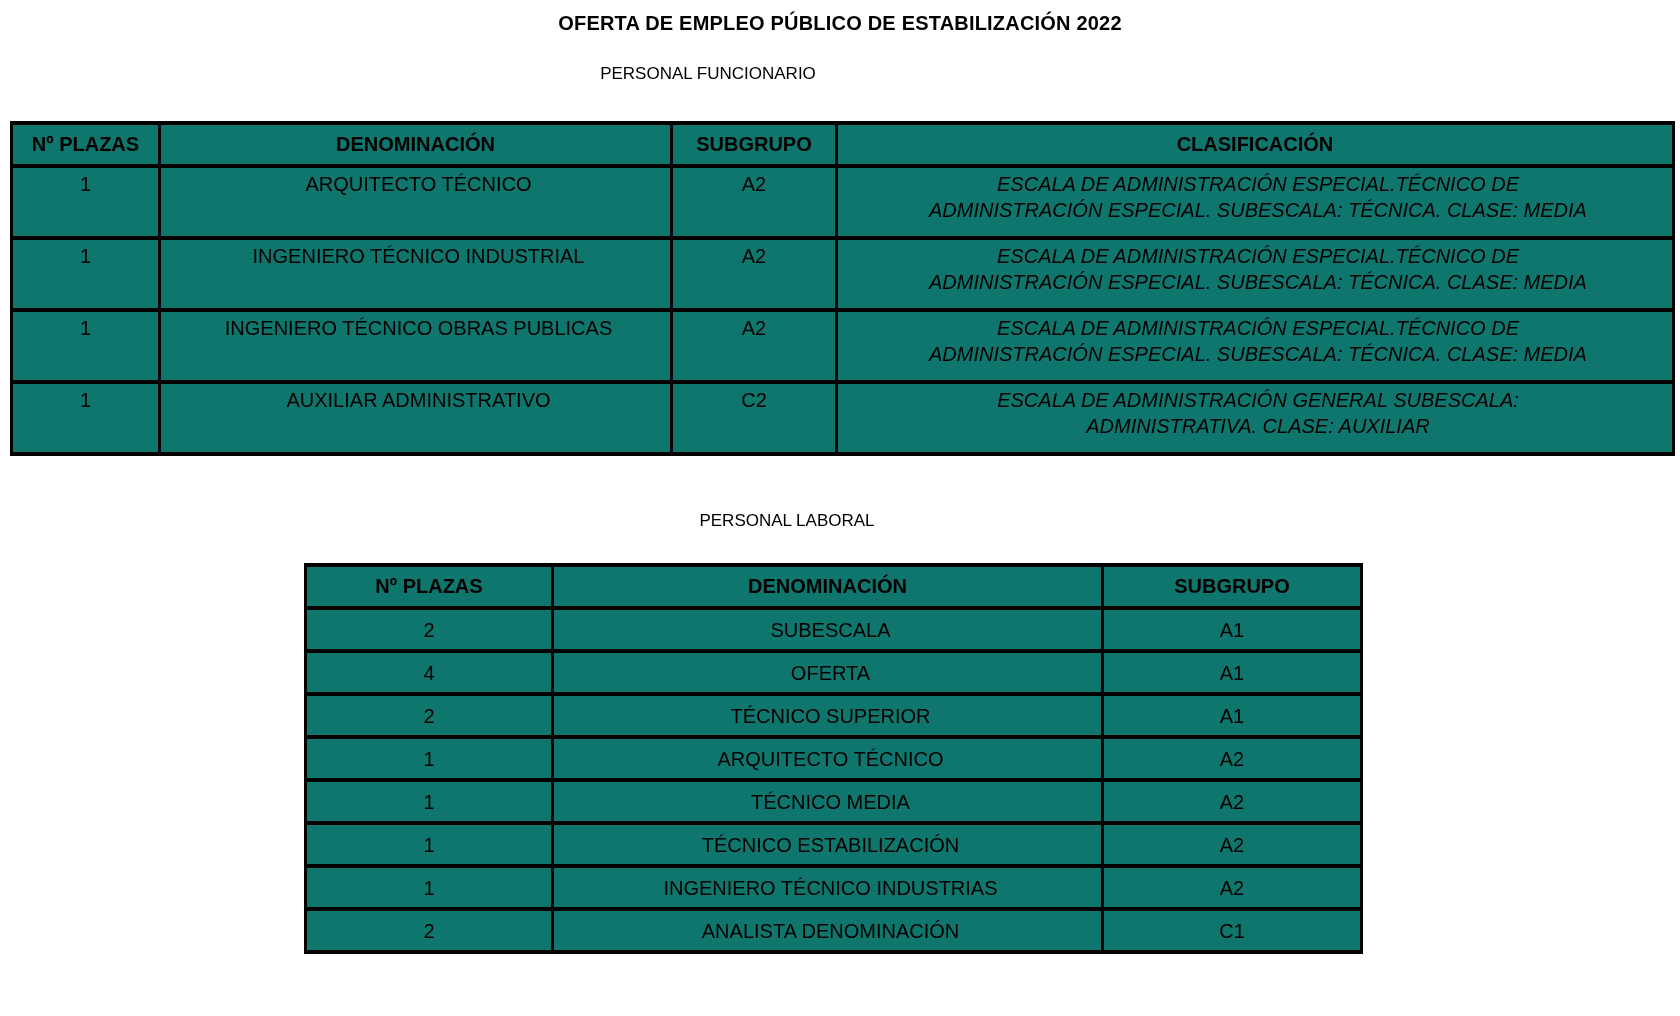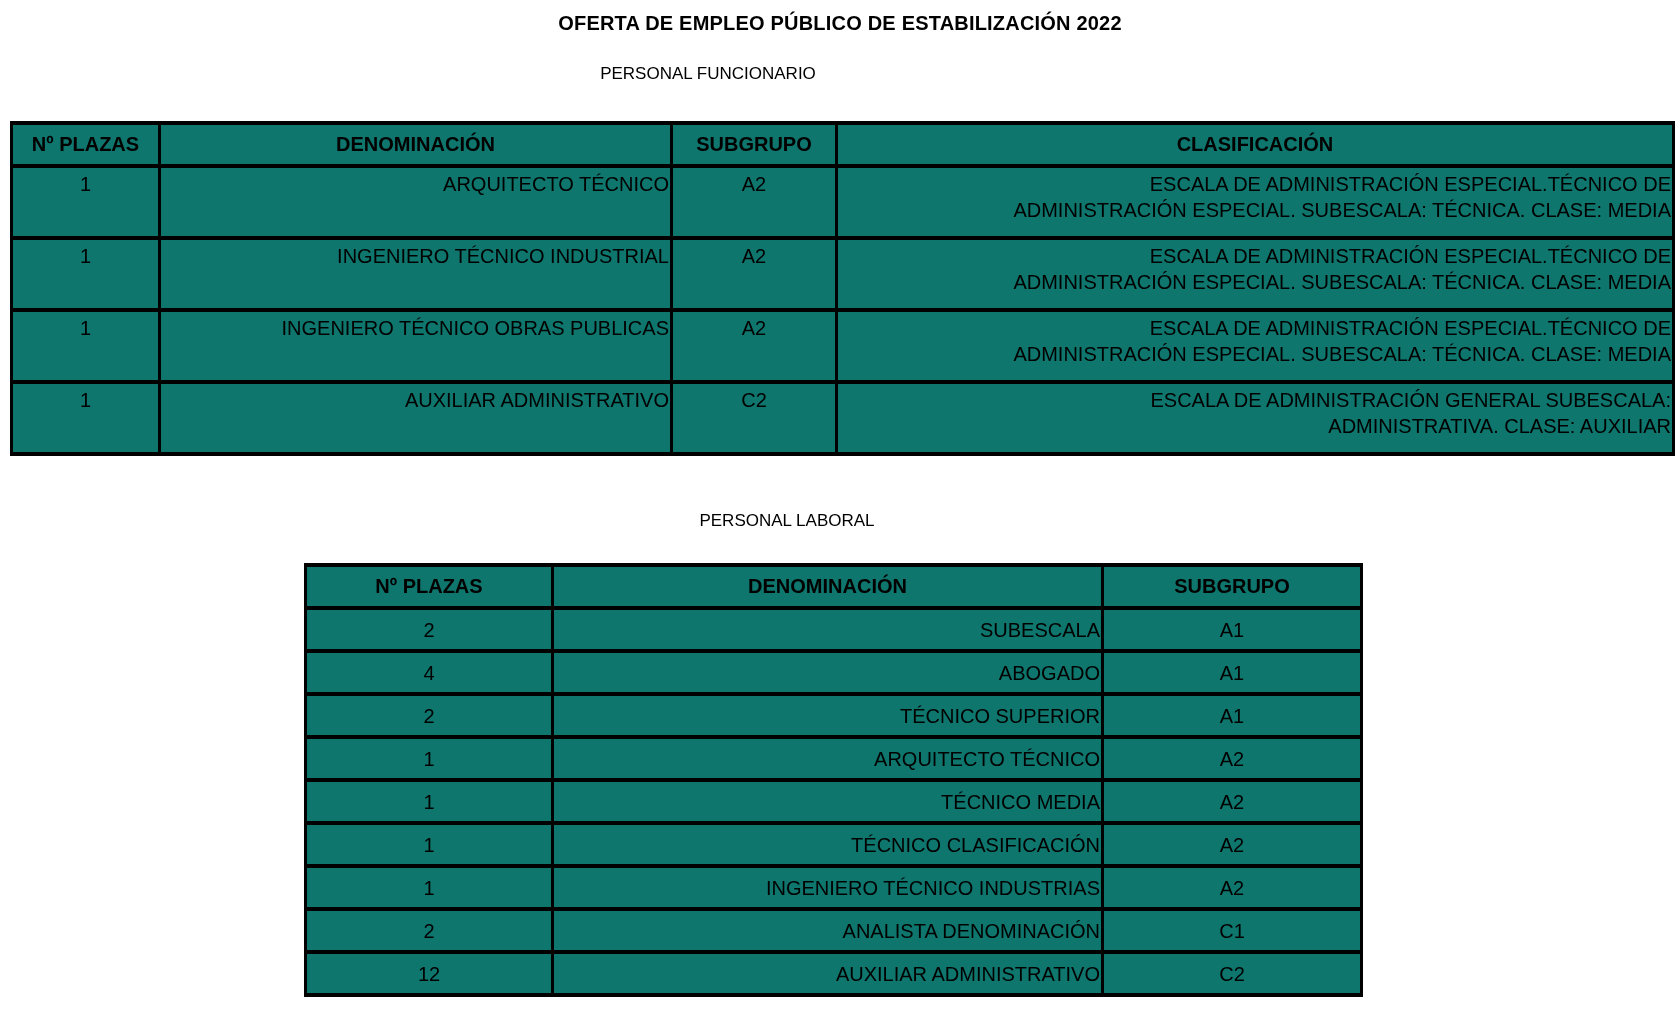--- a/index.html
+++ b/index.html
@@ -70,22 +70,22 @@
   .t-funcionario td {
     vertical-align: top;
     padding-top: 3px;
     line-height: 26px;
   }
   .t-laboral td {
     vertical-align: middle;
     line-height: 24px;
   }
   td.center { text-align: center; }
-  td.left   { text-align: right; padding-left: 7px; }
-  td.wrap   { white-space: pre-line; }
+  td.left   { text-align: center; padding-left: 7px; }
+  td.wrap   { white-space: pre-line; font-style: italic; }
 </style>
 </head>
 <body>
 
 <div class="doc-title">OFERTA DE EMPLEO PÚBLICO DE ESTABILIZACIÓN 2022</div>
 
 <div class="section-heading heading-funcionario">PERSONAL FUNCIONARIO</div>
 
 <table class="t-funcionario">
   <colgroup>
@@ -150,52 +150,47 @@
     </tr>
   </thead>
   <tbody>
     <tr>
       <td class="center">2</td>
       <td class="left">SUBESCALA</td>
       <td class="center">A1</td>
     </tr>
     <tr>
       <td class="center">4</td>
-      <td class="left">ABOGADO</td>
+      <td class="left">OFERTA</td>
       <td class="center">A1</td>
     </tr>
     <tr>
       <td class="center">2</td>
       <td class="left">TÉCNICO SUPERIOR</td>
       <td class="center">A1</td>
     </tr>
     <tr>
       <td class="center">1</td>
       <td class="left">ARQUITECTO TÉCNICO</td>
       <td class="center">A2</td>
     </tr>
     <tr>
       <td class="center">1</td>
       <td class="left">TÉCNICO MEDIA</td>
       <td class="center">A2</td>
     </tr>
     <tr>
       <td class="center">1</td>
-      <td class="left">TÉCNICO CLASIFICACIÓN</td>
+      <td class="left">TÉCNICO ESTABILIZACIÓN</td>
       <td class="center">A2</td>
     </tr>
     <tr>
       <td class="center">1</td>
       <td class="left">INGENIERO TÉCNICO INDUSTRIAS</td>
       <td class="center">A2</td>
     </tr>
     <tr>
       <td class="center">2</td>
       <td class="left">ANALISTA DENOMINACIÓN</td>
       <td class="center">C1</td>
     </tr>
-    <tr>
-      <td class="center">12</td>
-      <td class="left">AUXILIAR ADMINISTRATIVO</td>
-      <td class="center">C2</td>
-    </tr>
   </tbody>
 </table>
 
 </body></html>

